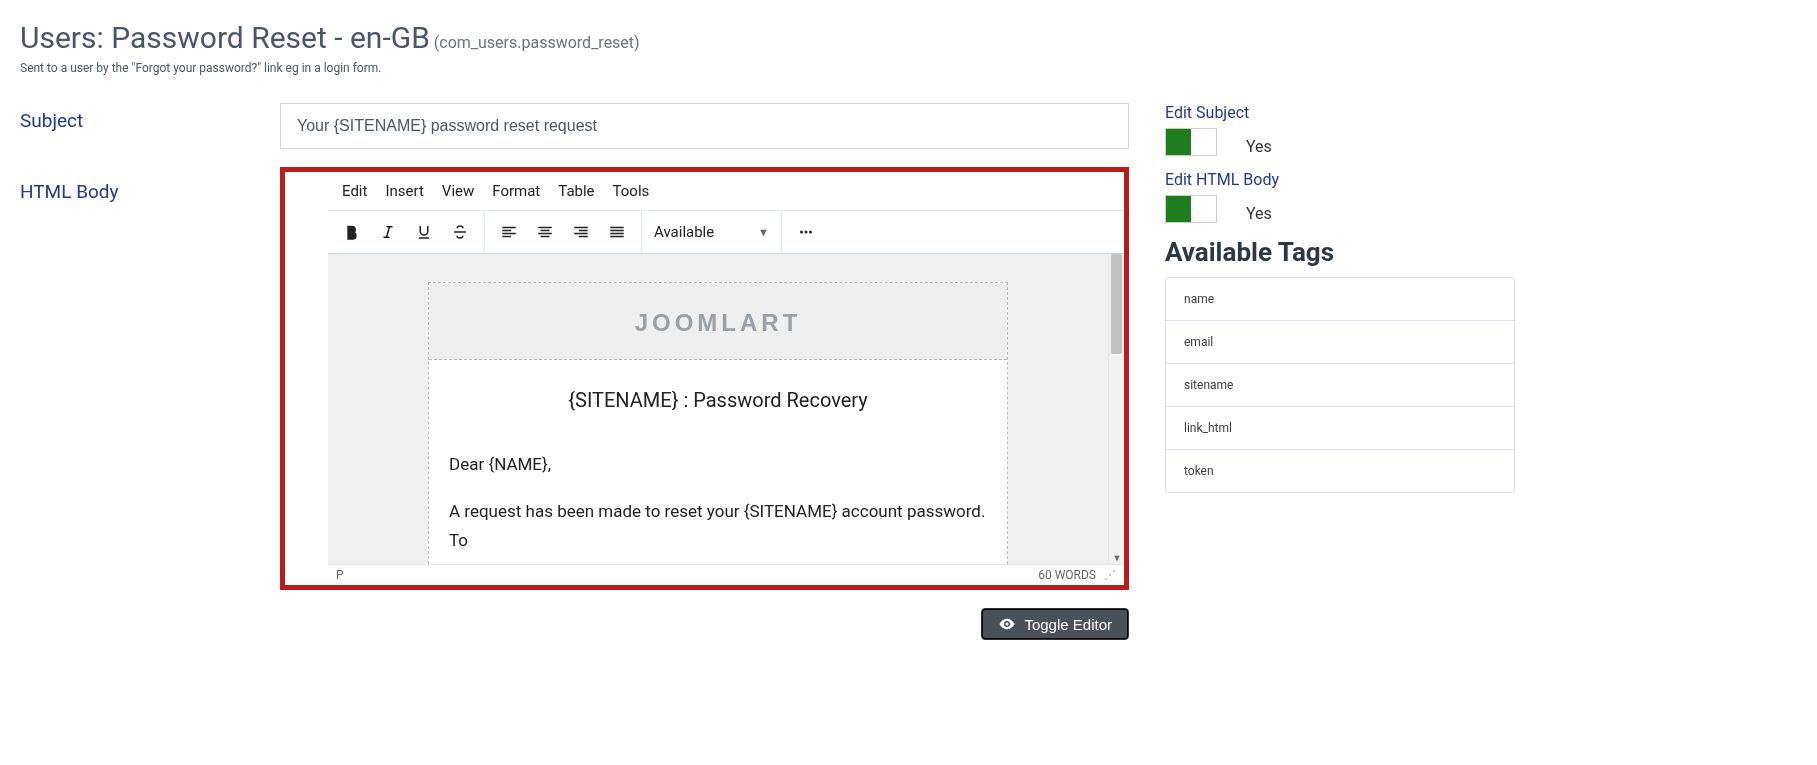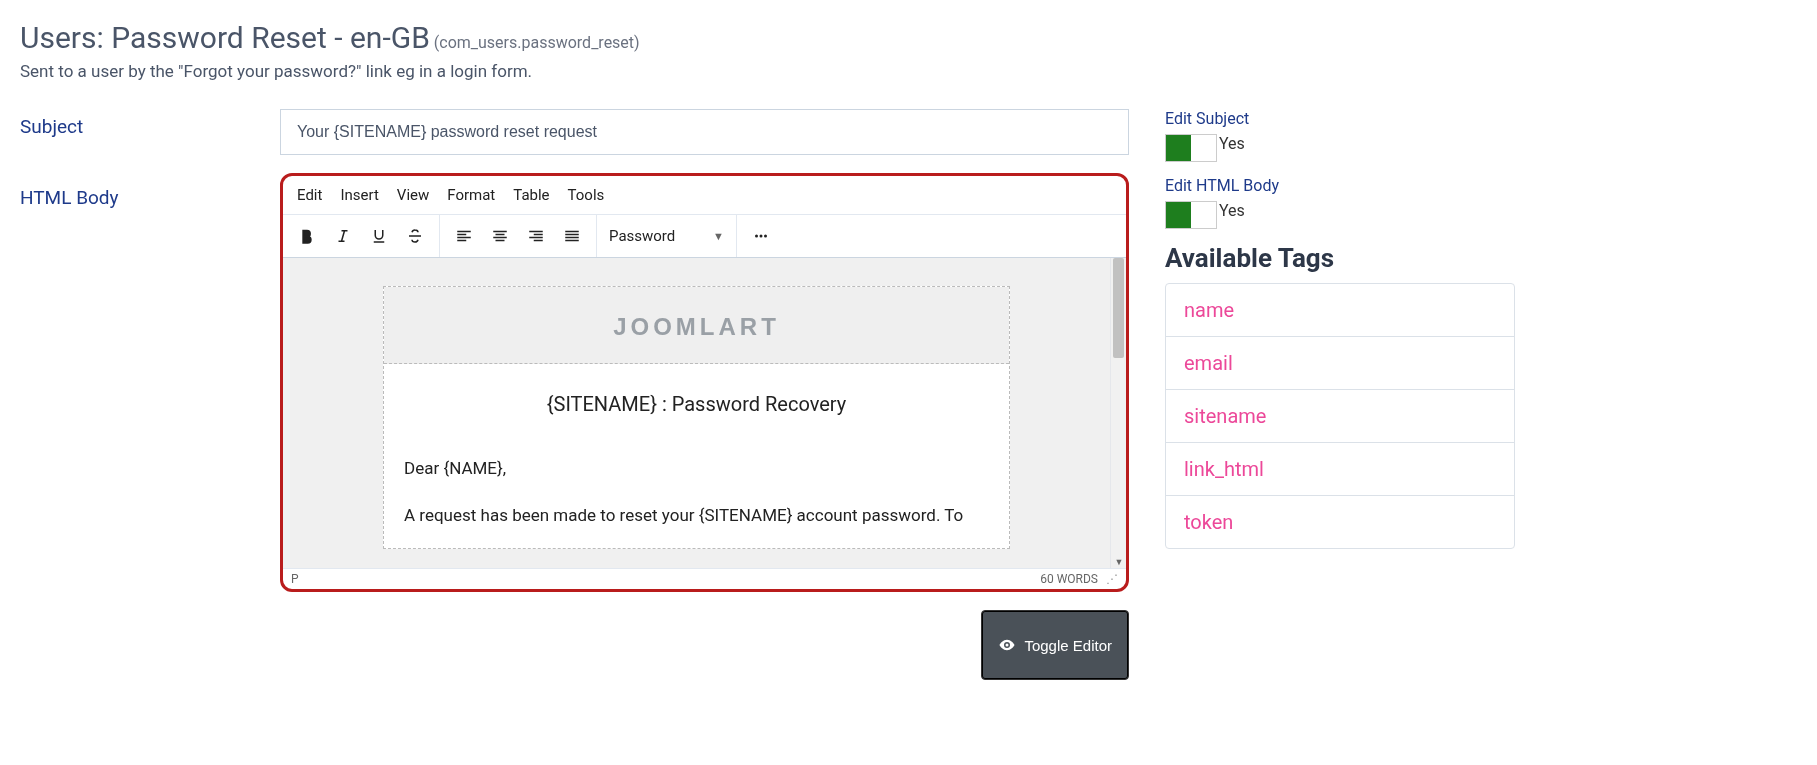--- a/index.html
+++ b/index.html
@@ -17,21 +17,21 @@
   font-size: 30px;
   font-weight: 400;
   color: #4a5568;
   display: inline;
 }
 .page-heading .suffix {
   font-size: 16px;
   color: #6b7280;
 }
 .page-desc {
-  font-size: 17px;
+  font-size: 12px;
   color: #4a5568;
   margin-bottom: 28px;
 }
 .layout {
   display: grid;
   grid-template-columns: 260px 885px 350px;
   column-gap: 0;
   align-items: start;
 }
 .label-col {
@@ -47,23 +47,24 @@
 .subject-input {
   width: 100%;
   padding: 13px 16px;
   font-size: 16px;
   border: 1px solid #cbd5e0;
   border-radius: 0;
   color: #4a5568;
   margin-bottom: 18px;
 }
 .editor-box {
-  border: 3px solid #b91c1c;
-  border-radius: 12px;
+  border: 5px solid #b91c1c;
+  border-radius: 0;
   background: #fff;
+  padding-left: 43px;
 }
 .menubar {
   display: flex;
   gap: 18px;
   padding: 10px 14px;
   font-size: 15px;
   color: #222;
   border-bottom: 1px solid #e2e8f0;
 }
 .menubar span { cursor: pointer; }
@@ -178,37 +179,37 @@
 .toggle-row {
   display:flex;
   justify-content:flex-end;
   margin-top:18px;
 }
 .toggle-editor-btn {
   background:#4a5158;
   color:#fff;
   border:1px solid #333;
   border-radius:4px;
-  padding:25px 16px;
+  padding:6px 16px;
   font-size:15px;
   display:flex;
   align-items:center;
   gap:8px;
   cursor:pointer;
   box-shadow: 0 0 0 1px #000 inset;
 }
 .toggle-editor-btn svg { width:18px; height:18px; }
 .side-col { padding-left:0; }
 .side-field { margin-bottom:14px; }
 .side-field-label {
   font-size:16px;
   color:#1e3a8a;
   margin-bottom:6px;
 }
-.switch-row { display:flex; align-items:flex-start; gap:2px; }
+.switch-row { display:flex; align-items:flex-end; gap:29px; }
 .switch {
   width:52px; height:28px;
   border:1px solid #ccc;
   border-radius:0;
   position:relative;
   cursor:pointer;
   background:#fff;
 }
 .switch .half {
   position:absolute; top:0; left:0;
@@ -221,22 +222,22 @@
   font-weight:700;
   color:#2d3748;
   margin: 6px 0 10px;
 }
 .tags-list {
   border:1px solid #dbe1e8;
   border-radius:4px;
 }
 .tag-item {
   padding:14px 18px;
-  font-size:20px;
-  color:#ec4899;
+  font-size:12px;
+  color:#404040;
   border-bottom:1px solid #dbe1e8;
   cursor:pointer;
 }
 .tag-item:last-child { border-bottom:none; }
 </style>
 </head>
 <body>
 
 <div class="page-heading">
   <h1>Users: Password Reset - en-GB</h1>
@@ -302,21 +303,21 @@
                 <path stroke="currentColor" stroke-width="2" d="M3 6h18M9 10h12M3 14h18M9 18h12"></path>
               </svg>
             </div>
           <div class="tbtn">
               <svg viewBox="0 0 24 24">
                 <path stroke="currentColor" stroke-width="2" d="M3 6h18M3 10h18M3 14h18M3 18h18"></path>
               </svg>
             </div>
         </div>
         <div class="format-select">
-          <span>Password</span>
+          <span>Available</span>
           <span class="chev-down">▼</span>
         </div>
         <div class="tgroup" style="border-right:none;">
           <div class="tbtn">
               <svg viewBox="0 0 24 24">
                 <circle cx="6" cy="12" r="2" fill="currentColor"></circle>
                 <circle cx="12" cy="12" r="2" fill="currentColor"></circle>
                 <circle cx="18" cy="12" r="2" fill="currentColor"></circle>
               </svg>
             </div>

